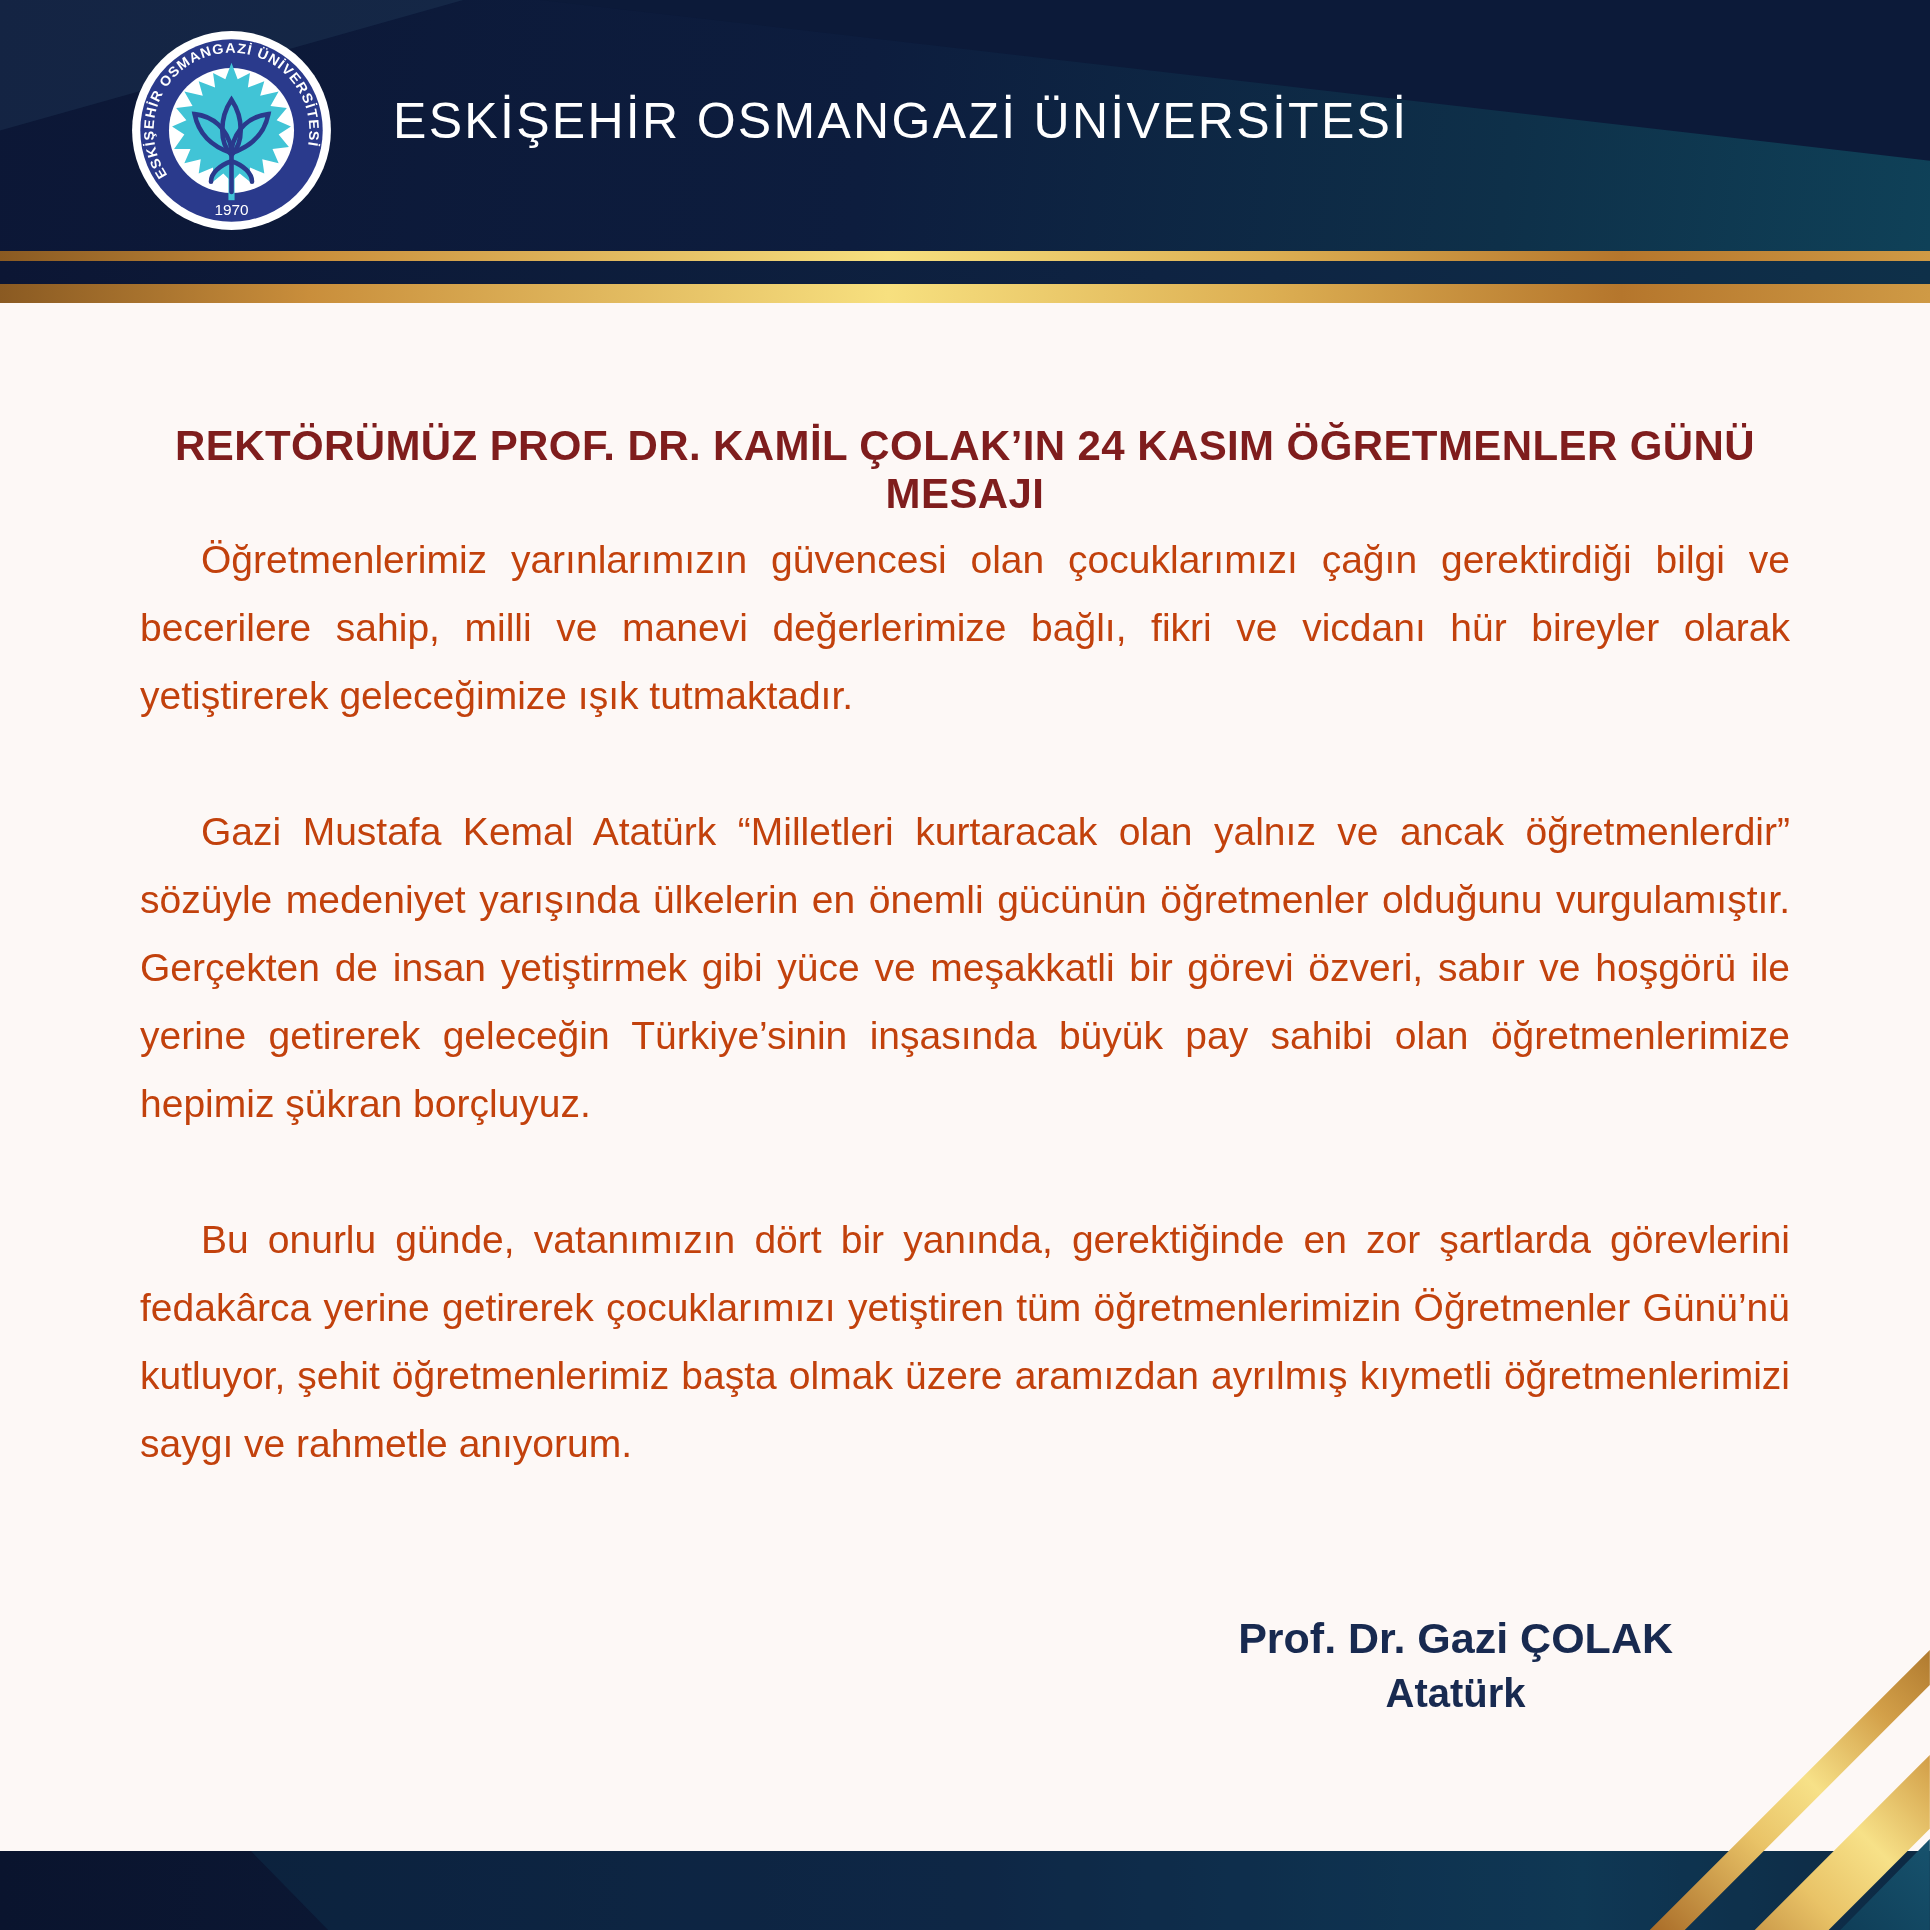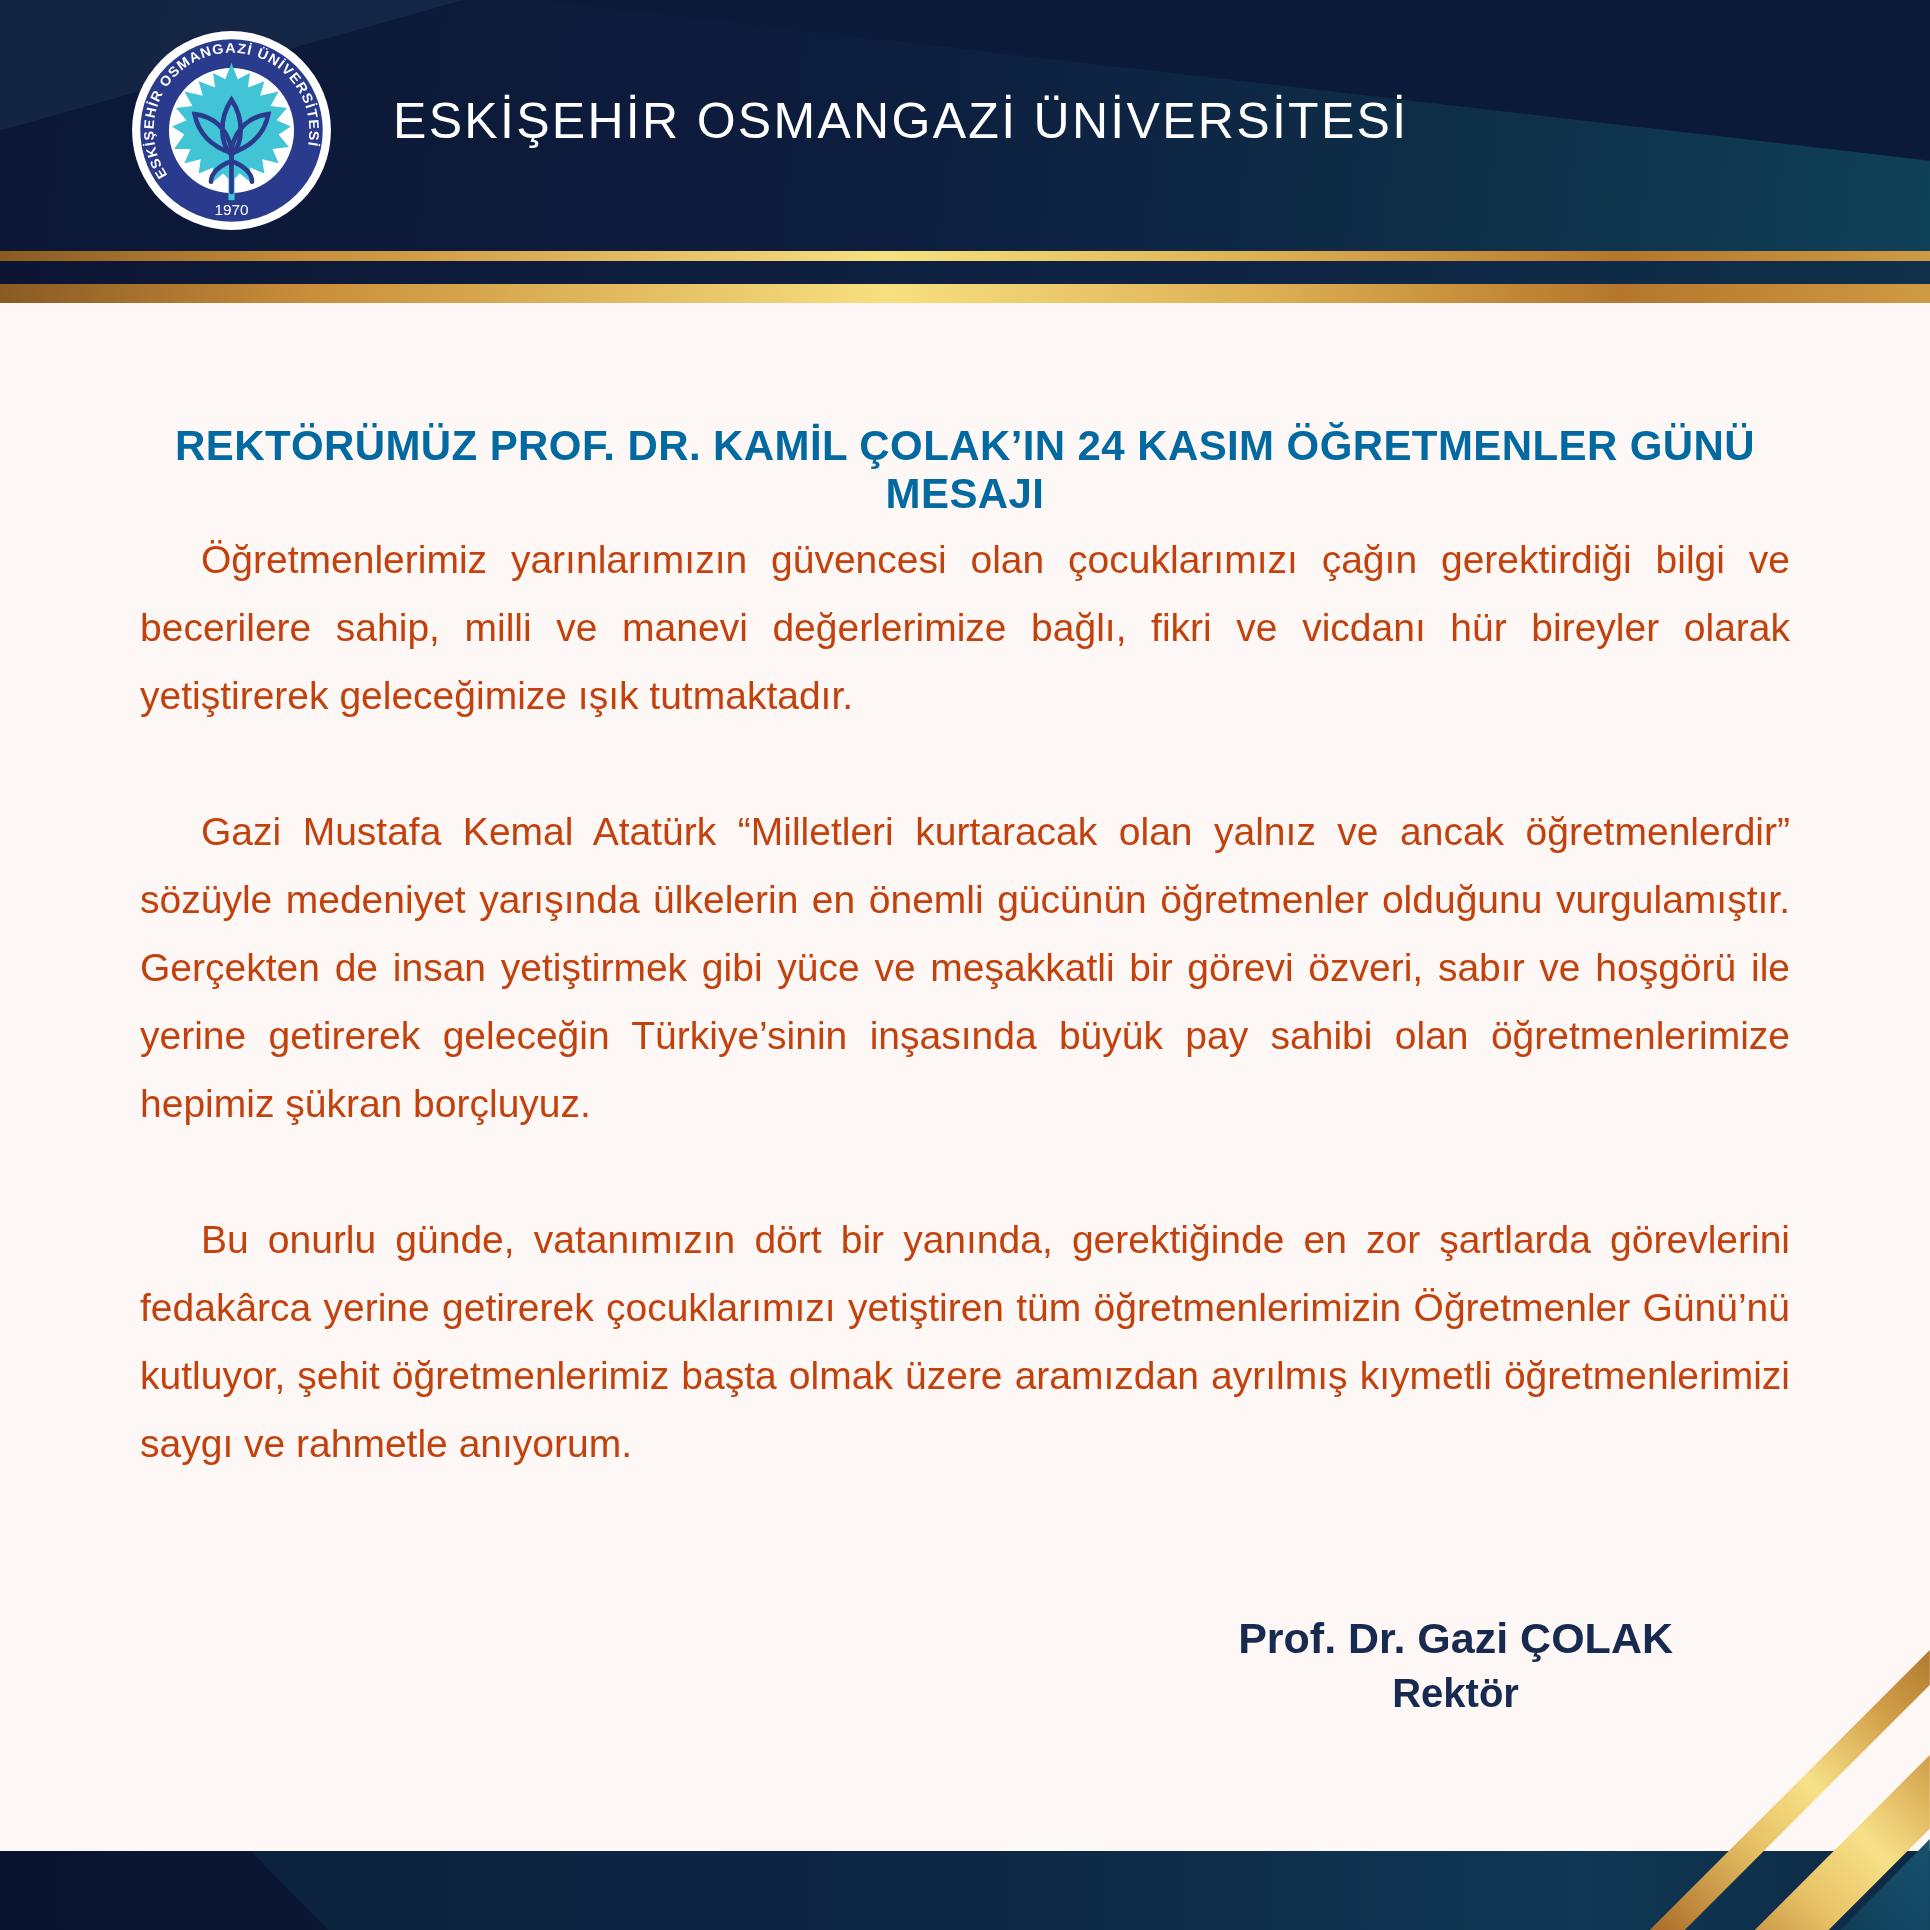--- a/index.html
+++ b/index.html
@@ -32,21 +32,21 @@
   
   .gold{background:linear-gradient(90deg,#8a5a22 0%,#c98e3b 16%,#f7e07f 46%,#dcae52 66%,#b5762c 84%,#cf9a45 100%);}
   .band-gold-thin{position:absolute;left:0;top:251px;width:1930px;height:10px;}
   .band-navy{position:absolute;left:0;top:261px;width:1930px;height:23px;
     background:linear-gradient(90deg,#0c1634 0%,#0e2342 60%,#0e3049 100%);}
   .band-gold-thick{position:absolute;left:0;top:284px;width:1930px;height:18.7px;}
   
   .message-heading{
     position:absolute;top:422px;left:140px;width:1650px;
     text-align:center;font-weight:bold;font-stretch:condensed;
-    font-size:42px;color:#0369a1;letter-spacing:0.4px;
+    font-size:42px;color:#7f1d1d;letter-spacing:0.4px;
   }
   .message-body{
     position:absolute;top:526px;left:140px;width:1650px;
     font-size:39px;line-height:68px;color:#c2410c;
     text-align:justify;font-stretch:condensed;
   }
   .message-body p{margin:0 0 68px 0;text-indent:61px;}
   .signature{
     position:absolute;top:1610px;right:257px;
     text-align:center;color:#182a50;font-weight:bold;font-stretch:condensed;
@@ -111,21 +111,21 @@
 <div class="message-heading">REKTÖRÜMÜZ PROF. DR. KAMİL ÇOLAK’IN 24 KASIM ÖĞRETMENLER GÜNÜ MESAJI</div>
 
 <div class="message-body">
   <p>Öğretmenlerimiz yarınlarımızın güvencesi olan çocuklarımızı çağın gerektirdiği bilgi ve becerilere sahip, milli ve manevi değerlerimize bağlı, fikri ve vicdanı hür bireyler olarak yetiştirerek geleceğimize ışık tutmaktadır.</p>
   <p>Gazi Mustafa Kemal Atatürk “Milletleri kurtaracak olan yalnız ve ancak öğretmenlerdir” sözüyle medeniyet yarışında ülkelerin en önemli gücünün öğretmenler olduğunu vurgulamıştır. Gerçekten de insan yetiştirmek gibi yüce ve meşakkatli bir görevi özveri, sabır ve hoşgörü ile yerine getirerek geleceğin Türkiye’sinin inşasında büyük pay sahibi olan öğretmenlerimize hepimiz şükran borçluyuz.</p>
   <p>Bu onurlu günde, vatanımızın dört bir yanında, gerektiğinde en zor şartlarda görevlerini fedakârca yerine getirerek çocuklarımızı yetiştiren tüm öğretmenlerimizin Öğretmenler Günü’nü kutluyor, şehit öğretmenlerimiz başta olmak üzere aramızdan ayrılmış kıymetli öğretmenlerimizi saygı ve rahmetle anıyorum.</p>
 </div>
 
 <div class="signature">
   <div class="sig-name">Prof. Dr. Gazi ÇOLAK</div>
-  <div class="sig-role">Rektör</div>
+  <div class="sig-role">Atatürk</div>
 </div>
 
 <div class="footer">
   <div class="seam"></div>
 </div>
 
 <svg class="corner-br" viewBox="0 0 700 500" aria-hidden="true">
   <defs>
     <linearGradient id="goldDiag" gradientUnits="userSpaceOnUse" x1="340" y1="500" x2="700" y2="140">
       <stop offset="0" stop-color="#a96c28"></stop>

